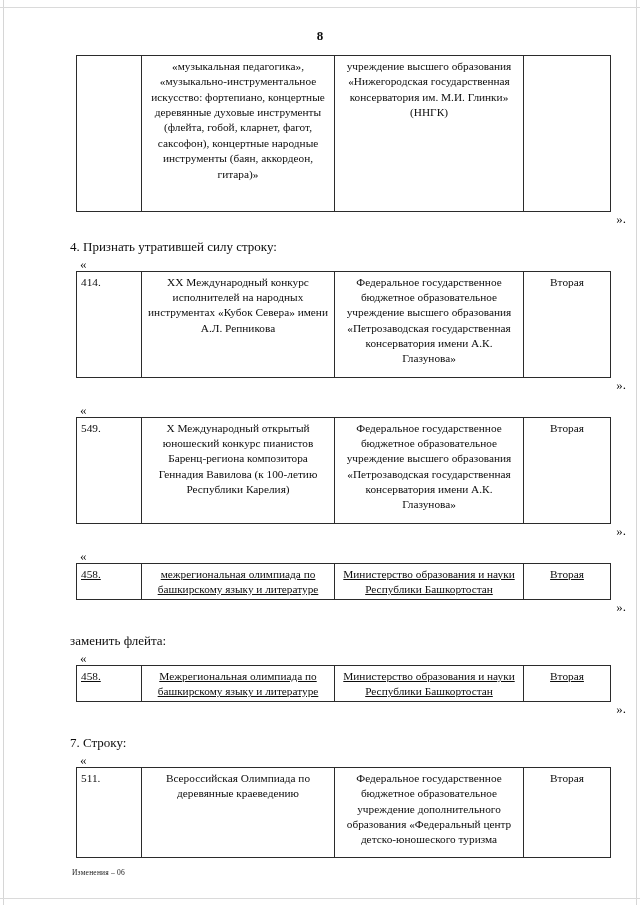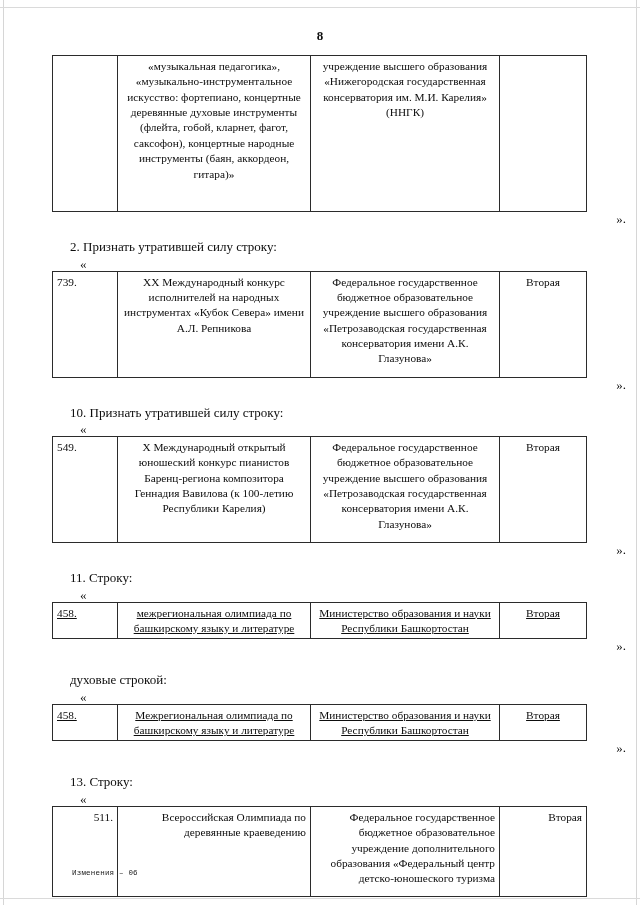--- a/index.html
+++ b/index.html
@@ -52,37 +52,37 @@
     position: absolute;
     top: 55px;
     left: 0;
     width: 640px;
   }
 
   
   table.doc-table {
     border-collapse: collapse;
     table-layout: fixed;
-    margin: 0 0 0 52px;
+    margin: 0 0 0 76px;
     width: 502px;
     font-size: 11.3px;
     line-height: 1.36;
   }
   table.doc-table td {
     border: 1px solid #2b2b2b;
     vertical-align: top;
     padding: 3px 4px 2px 4px;
   }
   td.c-num     { width: 56px;  text-align: left;   padding-left: 8px; }
   td.c-name    { width: 184px; text-align: center; }
   td.c-org     { width: 180px; text-align: center; }
   td.c-cat     { width: 78px;  text-align: center; }
 
   td.tall-170  { height: 150px; }
-  td.tall-95   { height: 84px; text-align: right;  }
+  td.tall-95   { height: 84px;  }
   td.tall-110  { height: 100px; }
   td.tall-30   { height: 26px; text-decoration: underline;  }
 
   
   .para {
     margin: 0;
     padding: 0 0 0 70px;
     font-size: 13px;
     line-height: 1.5;
   }
@@ -104,21 +104,21 @@
   .sp-8  { height: 8px; }
   .sp-14 { height: 14px; }
 
   .footer-note {
     position: absolute;
     left: 72px;
     bottom: 28px;
     font-size: 7.5px;
     letter-spacing: 0.2px;
     color: #1a1a1a;
-    font-family: Liberation Mono, monospace;
+    font-family: Liberation Serif, serif;
   }
 </style>
 </head>
 <body>
 
 <div class="scan-edge left"></div>
 <div class="scan-edge right"></div>
 <div class="scan-edge top"></div>
 <div class="scan-edge bottom"></div>
 
@@ -126,94 +126,92 @@
 
   <div class="page-number">8</div>
 
   <div class="content">
 
     <table class="doc-table">
       <tbody>
         <tr>
           <td class="c-num tall-170"></td>
           <td class="c-name tall-170">«музыкальная педагогика», «музыкально-инструментальное искусство: фортепиано, концертные деревянные духовые инструменты (флейта, гобой, кларнет, фагот, саксофон), концертные народные инструменты (баян, аккордеон, гитара)»</td>
-          <td class="c-org tall-170">учреждение высшего образования «Нижегородская государственная консерватория им. М.И. Карелия» (ННГК)</td>
+          <td class="c-org tall-170">учреждение высшего образования «Нижегородская государственная консерватория им. М.И. Глинки» (ННГК)</td>
           <td class="c-cat tall-170"></td>
         </tr>
       </tbody>
     </table>
     <div class="quote-close">».</div>
 
     <div class="sp-8"></div>
 
-    <p class="para">2. Признать утратившей силу строку:</p>
-    <div class="quote-open">«</div>
-    <table class="doc-table">
-      <tbody>
-        <tr>
-          <td class="c-num tall-110">739.</td>
+    <p class="para">4. Признать утратившей силу строку:</p>
+    <div class="quote-open">«</div>
+    <table class="doc-table">
+      <tbody>
+        <tr>
+          <td class="c-num tall-110">414.</td>
           <td class="c-name tall-110">ХХ Международный конкурс исполнителей на народных инструментах «Кубок Севера» имени А.Л. Репникова</td>
           <td class="c-org tall-110">Федеральное государственное бюджетное образовательное учреждение высшего образования «Петрозаводская государственная консерватория имени А.К. Глазунова»</td>
           <td class="c-cat tall-110">Вторая</td>
         </tr>
       </tbody>
     </table>
     <div class="quote-close">».</div>
 
     <div class="sp-8"></div>
 
-    <p class="para">10. Признать утратившей силу строку:</p>
     <div class="quote-open">«</div>
     <table class="doc-table">
       <tbody>
         <tr>
           <td class="c-num tall-110">549.</td>
           <td class="c-name tall-110">Х Международный открытый юношеский конкурс пианистов Баренц-региона композитора Геннадия Вавилова (к 100-летию Республики Карелия)</td>
           <td class="c-org tall-110">Федеральное государственное бюджетное образовательное учреждение высшего образования «Петрозаводская государственная консерватория имени А.К. Глазунова»</td>
           <td class="c-cat tall-110">Вторая</td>
         </tr>
       </tbody>
     </table>
     <div class="quote-close">».</div>
 
     <div class="sp-8"></div>
 
-    <p class="para">11. Строку:</p>
     <div class="quote-open">«</div>
     <table class="doc-table">
       <tbody>
         <tr>
           <td class="c-num tall-30">458.</td>
           <td class="c-name tall-30">межрегиональная олимпиада по башкирскому языку и литературе</td>
           <td class="c-org tall-30">Министерство образования и науки Республики Башкортостан</td>
           <td class="c-cat tall-30">Вторая</td>
         </tr>
       </tbody>
     </table>
     <div class="quote-close">».</div>
 
     <div class="sp-14"></div>
 
-    <p class="para">духовые строкой:</p>
+    <p class="para">заменить флейта:</p>
     <div class="quote-open">«</div>
     <table class="doc-table">
       <tbody>
         <tr>
           <td class="c-num tall-30">458.</td>
           <td class="c-name tall-30">Межрегиональная олимпиада по башкирскому языку и литературе</td>
           <td class="c-org tall-30">Министерство образования и науки Республики Башкортостан</td>
           <td class="c-cat tall-30">Вторая</td>
         </tr>
       </tbody>
     </table>
     <div class="quote-close">».</div>
 
     <div class="sp-14"></div>
 
-    <p class="para">13. Строку:</p>
+    <p class="para">7. Строку:</p>
     <div class="quote-open">«</div>
     <table class="doc-table">
       <tbody>
         <tr>
           <td class="c-num tall-95">511.</td>
           <td class="c-name tall-95">Всероссийская Олимпиада по деревянные краеведению</td>
           <td class="c-org tall-95">Федеральное государственное бюджетное образовательное учреждение дополнительного образования «Федеральный центр детско-юношеского туризма</td>
           <td class="c-cat tall-95">Вторая</td>
         </tr>
       </tbody>

